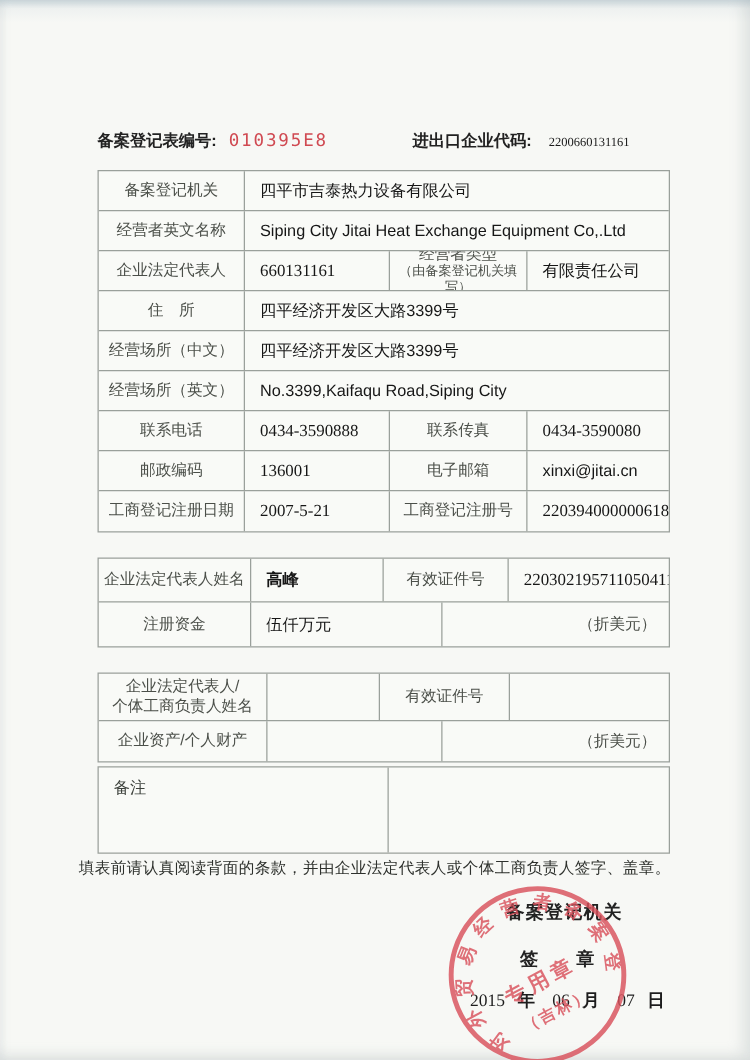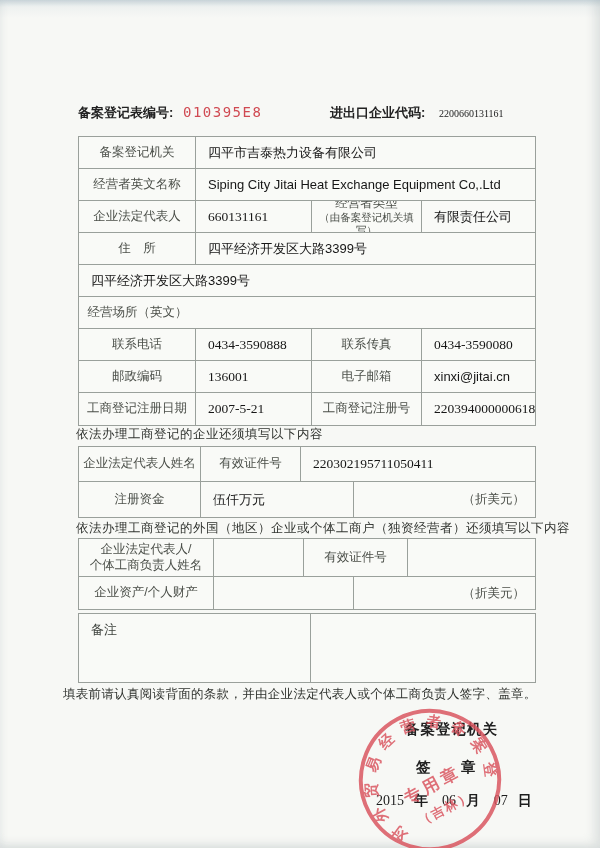--- a/index.html
+++ b/index.html
@@ -119,24 +119,26 @@
         <div>经营者类型</div>
         <div class="sub">（由备案登记机关填写）</div>
       </div>
       <div class="cell val flex1">有限责任公司</div>
     </div>
     <div class="row">
       <div class="cell lab t1c1">住　所</div>
       <div class="cell val flex1">四平经济开发区大路3399号</div>
     </div>
     <div class="row">
+      <div class="cell lab t1c1">经营场所（中文）</div>
       <div class="cell val flex1">四平经济开发区大路3399号</div>
     </div>
     <div class="row">
       <div class="cell lab t1c1">经营场所（英文）</div>
+      <div class="cell val flex1">No.3399,Kaifaqu Road,Siping City</div>
     </div>
     <div class="row">
       <div class="cell lab t1c1">联系电话</div>
       <div class="cell val num t1c2">0434-3590888</div>
       <div class="cell lab t1c3">联系传真</div>
       <div class="cell val num flex1">0434-3590080</div>
     </div>
     <div class="row">
       <div class="cell lab t1c1">邮政编码</div>
       <div class="cell val num t1c2">136001</div>
@@ -144,35 +146,34 @@
       <div class="cell val flex1">xinxi@jitai.cn</div>
     </div>
     <div class="row">
       <div class="cell lab t1c1">工商登记注册日期</div>
       <div class="cell val num t1c2">2007-5-21</div>
       <div class="cell lab t1c3">工商登记注册号</div>
       <div class="cell val num flex1">220394000000618</div>
     </div>
   </div>
 
-  <div class="sec-heading h-sec1">依法办理工商登记的企业还须填写以下内容</div>
   <div class="tbl tbl2">
     <div class="row">
       <div class="cell lab t2c1">企业法定代表人姓名</div>
+      <div class="cell val bold600 t2c2a">高峰</div>
       <div class="cell lab t2c3">有效证件号</div>
       <div class="cell val num flex1">220302195711050411</div>
     </div>
     <div class="row">
       <div class="cell lab t2c1">注册资金</div>
       <div class="cell val t2c2b">伍仟万元</div>
       <div class="cell note-cell flex1">（折美元）</div>
     </div>
   </div>
 
-  <div class="sec-heading h-sec2">依法办理工商登记的外国（地区）企业或个体工商户（独资经营者）还须填写以下内容</div>
   <div class="tbl tbl3">
     <div class="row row1">
       <div class="cell lab t3c1">
         <div>企业法定代表人/</div>
         <div>个体工商负责人姓名</div>
       </div>
       <div class="cell val t3c2a"></div>
       <div class="cell lab t3c3">有效证件号</div>
       <div class="cell val flex1"></div>
     </div>

